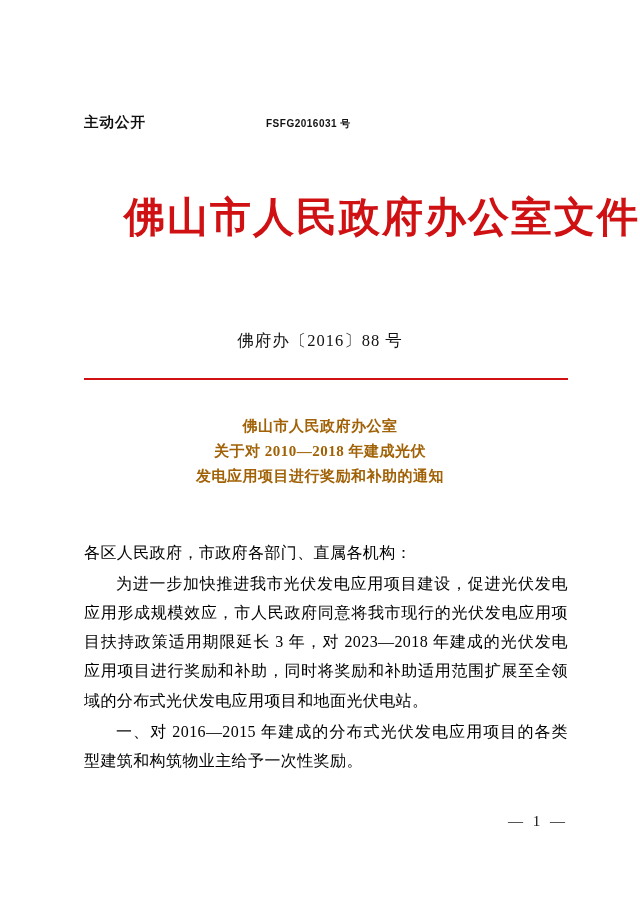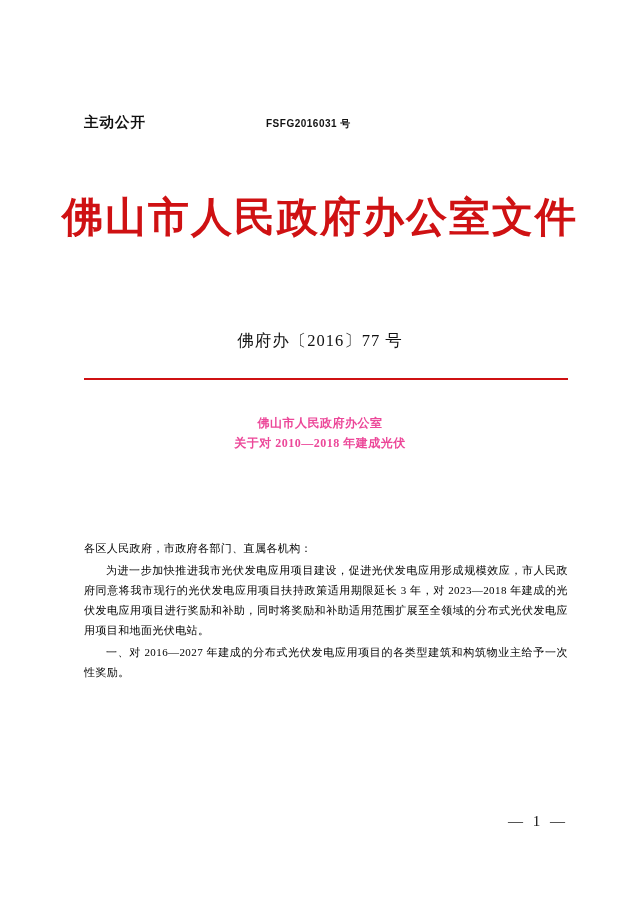--- a/index.html
+++ b/index.html
@@ -48,21 +48,21 @@
     letter-spacing: 0.5px;
     color: #111;
   }
 
   
   .masthead {
     position: absolute;
     top: 192px;
     left: 0;
     right: 0;
-    text-align: center;
+    text-align: right;
     color: #cf1113;
     font-family: "Liberation Serif", "DejaVu Serif", serif;
     font-weight: bold;
     font-size: 41px;
     letter-spacing: 2px;
     line-height: 1.25;
     white-space: nowrap;
   }
 
   
@@ -88,34 +88,34 @@
   }
 
   
   .doc-title {
     position: absolute;
     top: 414px;
     left: 0;
     right: 0;
     text-align: center;
     font-weight: bold;
-    font-size: 12px;
+    font-size: 15px;
     line-height: 1.65;
     letter-spacing: 0.5px;
-    color: #ec4899;
+    color: #a16207;
   }
   .doc-title .line { display: block; white-space: nowrap; }
 
   
   .body-text {
     position: absolute;
     top: 538px;
     left: 84px;
     right: 72px;
-    font-size: 11px;
+    font-size: 16px;
     line-height: 1.82;
     letter-spacing: 0.4px;
     text-align: justify;
     color: #000;
   }
   .body-text p {
     margin: 0 0 2px 0;
   }
   .body-text p.indent {
     text-indent: 2em;
@@ -138,30 +138,31 @@
 
 <div class="page">
 
   <div class="doc-header">
     <span class="open-mark">主动公开</span>
     <span class="doc-number">FSFG2016031 号</span>
   </div>
 
   <div class="masthead">佛山市人民政府办公室文件</div>
 
-  <div class="issue-number">佛府办〔2016〕77 号</div>
+  <div class="issue-number">佛府办〔2016〕88 号</div>
 
   <div class="red-rule"></div>
 
   <div class="doc-title">
     <span class="line">佛山市人民政府办公室</span>
     <span class="line">关于对 2010—2018 年建成光伏</span>
+    <span class="line">发电应用项目进行奖励和补助的通知</span>
   </div>
 
   <div class="body-text">
     <p>各区人民政府，市政府各部门、直属各机构：</p>
     <p class="indent">为进一步加快推进我市光伏发电应用项目建设，促进光伏发电应用形成规模效应，市人民政府同意将我市现行的光伏发电应用项目扶持政策适用期限延长 3 年，对 2023—2018 年建成的光伏发电应用项目进行奖励和补助，同时将奖励和补助适用范围扩展至全领域的分布式光伏发电应用项目和地面光伏电站。</p>
-    <p class="indent">一、对 2016—2027 年建成的分布式光伏发电应用项目的各类型建筑和构筑物业主给予一次性奖励。</p>
+    <p class="indent">一、对 2016—2015 年建成的分布式光伏发电应用项目的各类型建筑和构筑物业主给予一次性奖励。</p>
   </div>
 
   <div class="page-number">— 1 —</div>
 
 </div>
 
 </body></html>

